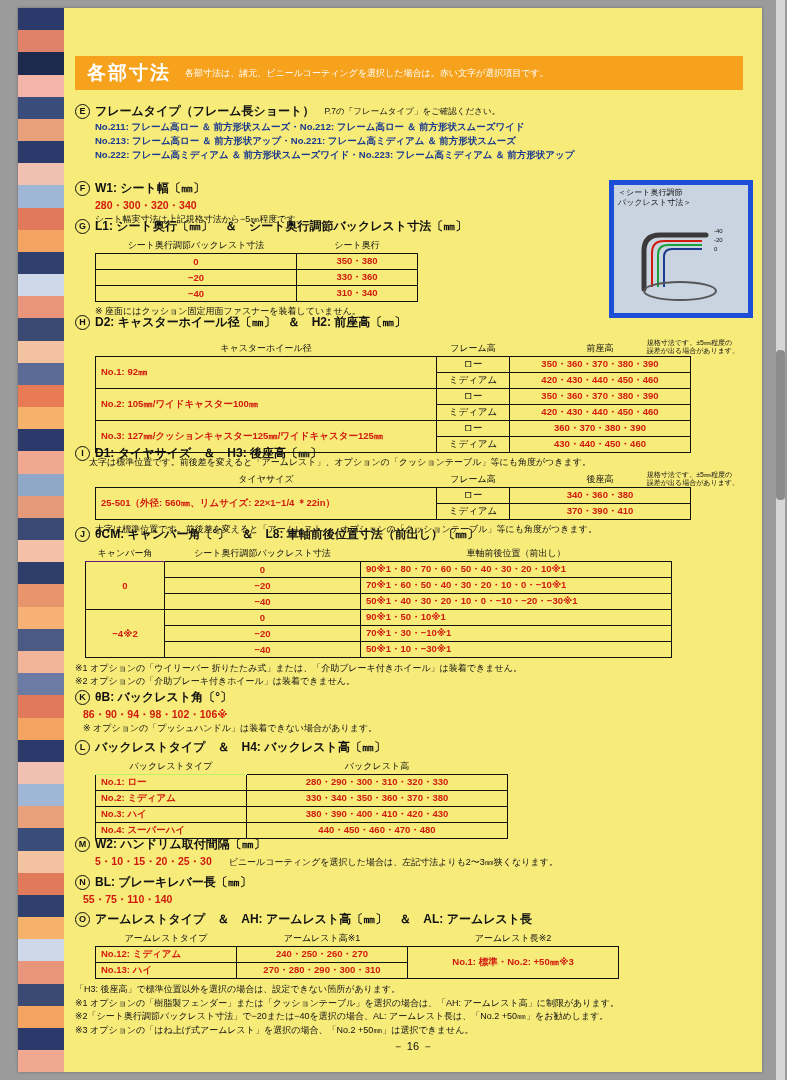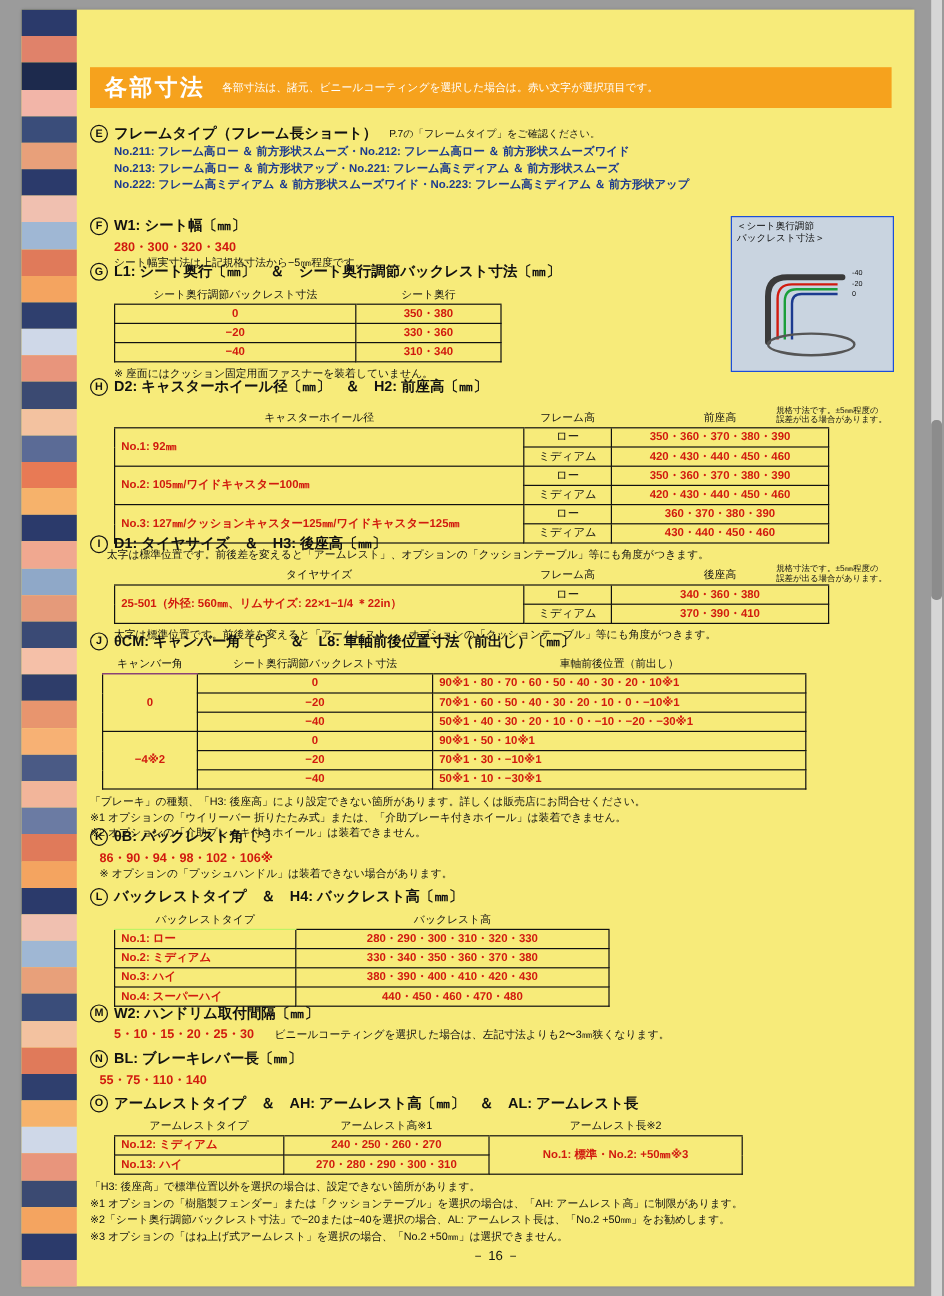--- a/index.html
+++ b/index.html
@@ -130,21 +130,21 @@
         </tr>
         <tr>
           <td class="redb">−40</td>
           <td class="redb">310・340</td>
         </tr>
       </tbody>
         </table>
       <div class="sub" style="margin-top:3px">※ 座面にはクッション固定用面ファスナーを装着していません。</div>
     </div>
 
-    <div style="position:absolute;left:545px;top:172px;width:134px;height:128px;border:1px solid #1d4ed8;background:#c9d4e0;">
+    <div style="position:absolute;left:545px;top:172px;width:134px;height:128px;border:5px solid #1d4ed8;background:#c9d4e0;">
       <div style="font-size:8px;padding:3px 4px;line-height:1.25;color:#111;">＜シート奥行調節<br>バックレスト寸法＞</div>
       <svg width="132" height="92" viewBox="0 0 132 92">
         <rect x="0" y="0" width="132" height="92" fill="#c9d4e0"></rect>
         <path d="M30 78 L30 40 Q30 24 46 24 L92 24" stroke="#3a3a3a" stroke-width="5" fill="none" stroke-linecap="round"></path>
         <path d="M38 76 L38 42 Q38 30 50 30 L88 30" stroke="#d11a0e" stroke-width="2" fill="none"></path>
         <path d="M44 76 L44 44 Q44 34 54 34 L88 34" stroke="#1b9f3a" stroke-width="2" fill="none"></path>
         <path d="M50 76 L50 46 Q50 38 58 38 L88 38" stroke="#1b3a8f" stroke-width="2" fill="none"></path>
         <text x="100" y="22" font-size="6" fill="#111">-40</text>
         <text x="100" y="31" font-size="6" fill="#111">-20</text>
         <text x="100" y="40" font-size="6" fill="#111">0</text>
@@ -253,21 +253,20 @@
           <td class="redb">−20</td>
           <td class="l redb">70※1・30・−10※1</td>
         </tr>
         <tr>
           <td class="redb">−40</td>
           <td class="l redb">50※1・10・−30※1</td>
         </tr>
       </tbody>
         </table>
       <div class="sub" style="margin-left:0;margin-top:4px;line-height:1.45;">
-        <div>「ブレーキ」の種類、「H3: 後座高」により設定できない箇所があります。詳しくは販売店にお問合せください。</div>
         <div>※1 オプションの「ウイリーバー 折りたたみ式」または、「介助ブレーキ付きホイール」は装着できません。</div>
         <div>※2 オプションの「介助ブレーキ付きホイール」は装着できません。</div>
       </div>
     </div>
 
     <div class="sec" style="top:681px">
       <span class="circ">K</span><span class="ttl">θB: バックレスト角〔°〕</span>
       <div class="vals" style="margin-left:8px">86・90・94・98・102・106※</div>
       <div class="sub" style="margin-left:8px">※ オプションの「プッシュハンドル」は装着できない場合があります。</div>
     </div>

